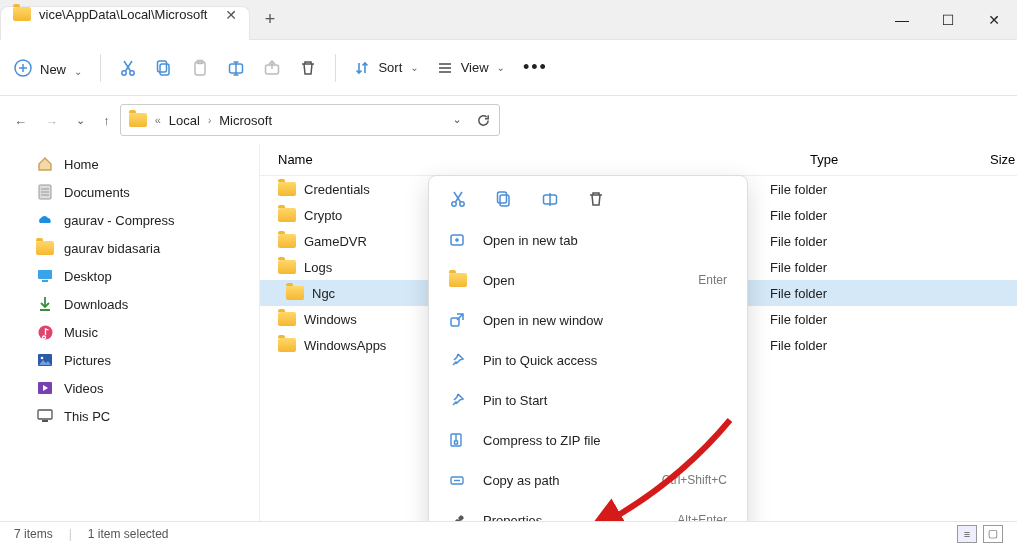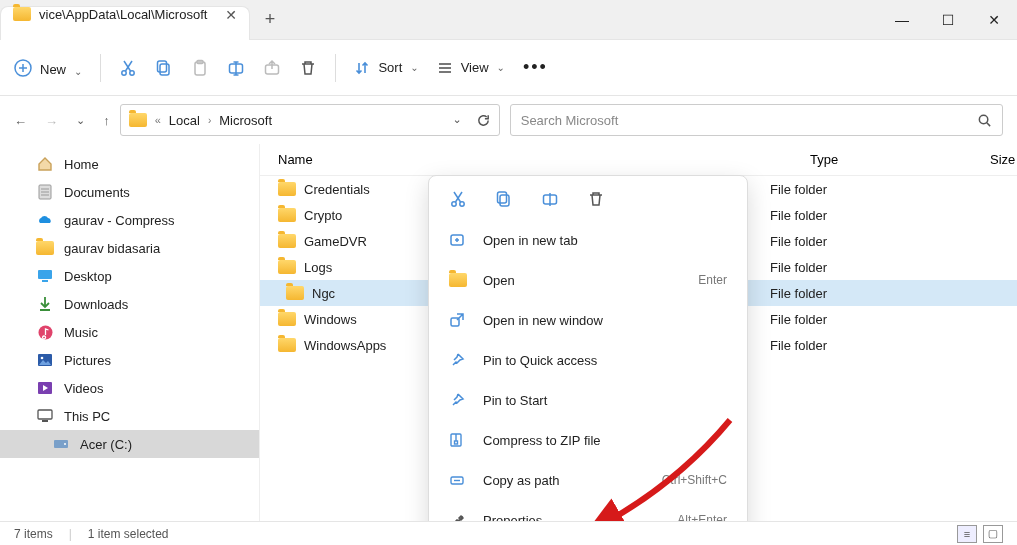--- a/index.html
+++ b/index.html
@@ -180,29 +180,20 @@
     <span>Microsoft</span>
     <div class="addr-end">
       <span style="font-size:11px">⌄</span>
       <span>
         <svg width="15" height="15" viewBox="0 0 16 16" fill="none" stroke="#555" stroke-width="1.6">
             <path d="M13 8 a5 5 0 1 1 -1.6 -3.7 M13 2.5 V6 h-3.5"></path>
           </svg>
       </span>
     </div>
   </div>
-  <div class="searchbox">
-    <span>Search Microsoft</span>
-    <span class="mag">
-      <svg width="15" height="15" viewBox="0 0 16 16" fill="none" stroke="#555" stroke-width="1.6">
-          <circle cx="7" cy="7" r="4.5"></circle>
-          <line x1="10.5" y1="10.5" x2="14" y2="14"></line>
-        </svg>
-    </span>
-  </div>
 </div>
 
 <div class="main">
   <div class="sidebar" id="sidebar">
       <div class="side-item">
         <span class="side-icon">
           <svg width="16" height="16" viewBox="0 0 16 16" fill="none" stroke="#c9a15a" stroke-width="1.4">
             <path d="M2 8 L8 2 L14 8 V14 H2 Z" fill="#f3d9a8"></path>
           </svg>
         </span>
@@ -279,29 +270,20 @@
         <span>Videos</span>
       </div>
       <div class="side-item">
         <span class="side-icon">
           <svg width="16" height="14" viewBox="0 0 16 14" fill="#555">
             <rect x="1" y="1" width="14" height="9" rx="1" fill="none" stroke="#555" stroke-width="1.3"></rect>
             <rect x="5" y="11" width="6" height="2"></rect>
           </svg>
         </span>
         <span>This PC</span>
-      </div>
-      <div class="side-item sel indent">
-        <span class="side-icon">
-          <svg width="16" height="12" viewBox="0 0 16 12" fill="#7aa0c9">
-            <rect x="1" y="2" width="14" height="8" rx="1"></rect>
-            <circle cx="12" cy="6" r="1" fill="#fff"></circle>
-          </svg>
-        </span>
-        <span>Acer (C:)</span>
       </div>
     </div>
   <div class="content">
     <div class="colheaders">
       <div class="col-name">Name</div>
       <div class="col-type">Type</div>
       <div class="col-size">Size</div>
     </div>
     <div id="filelist">
         <div class="filerow">

